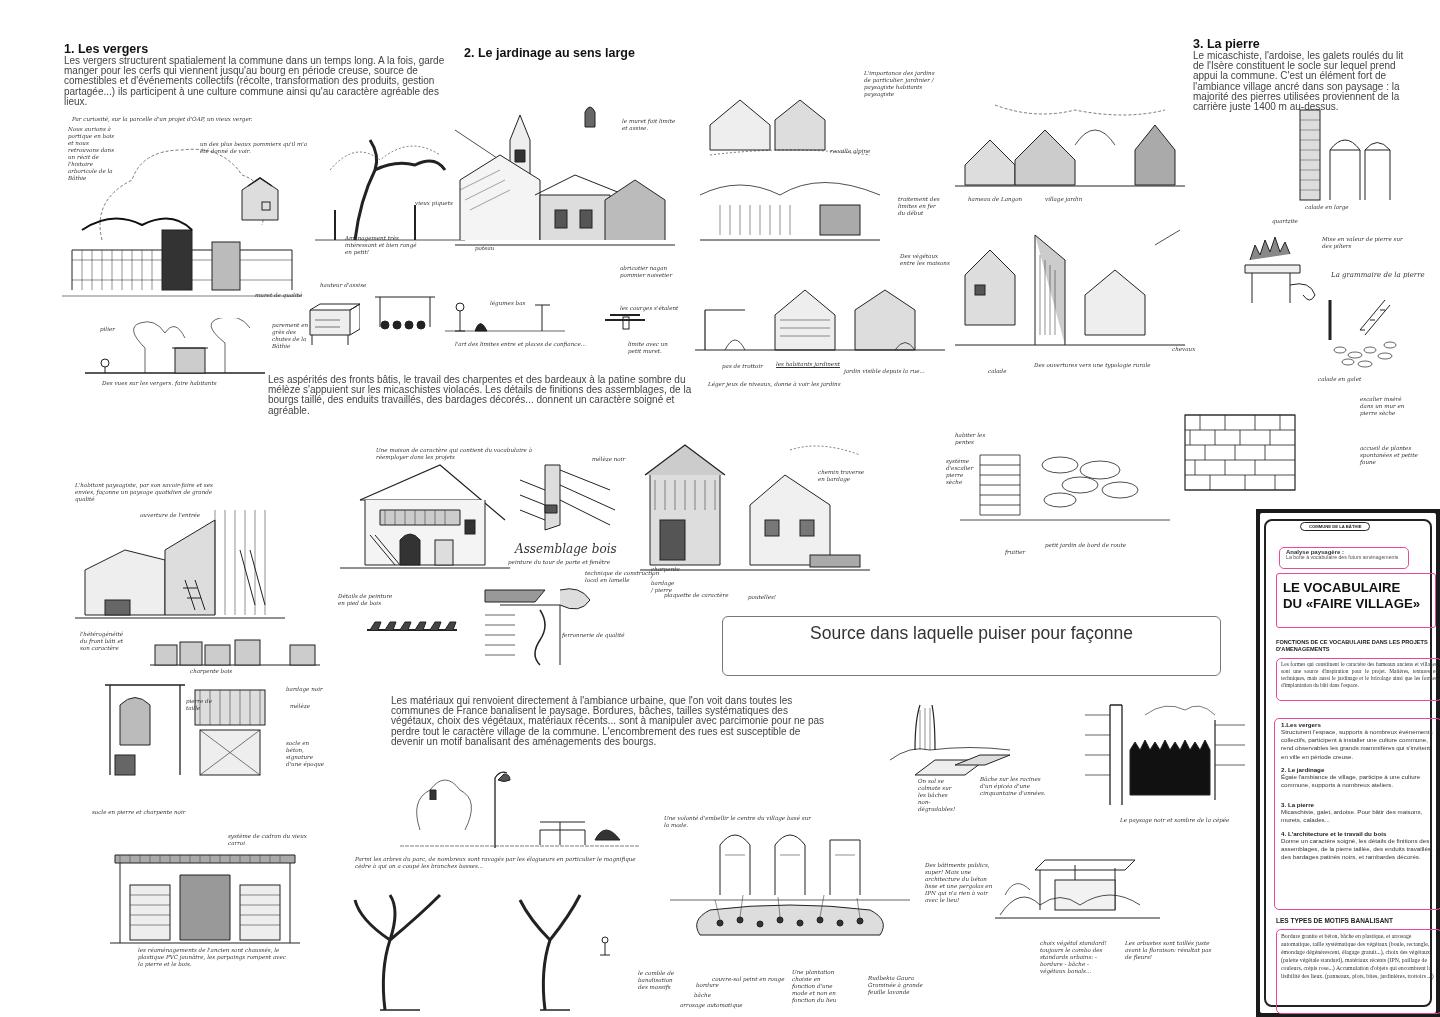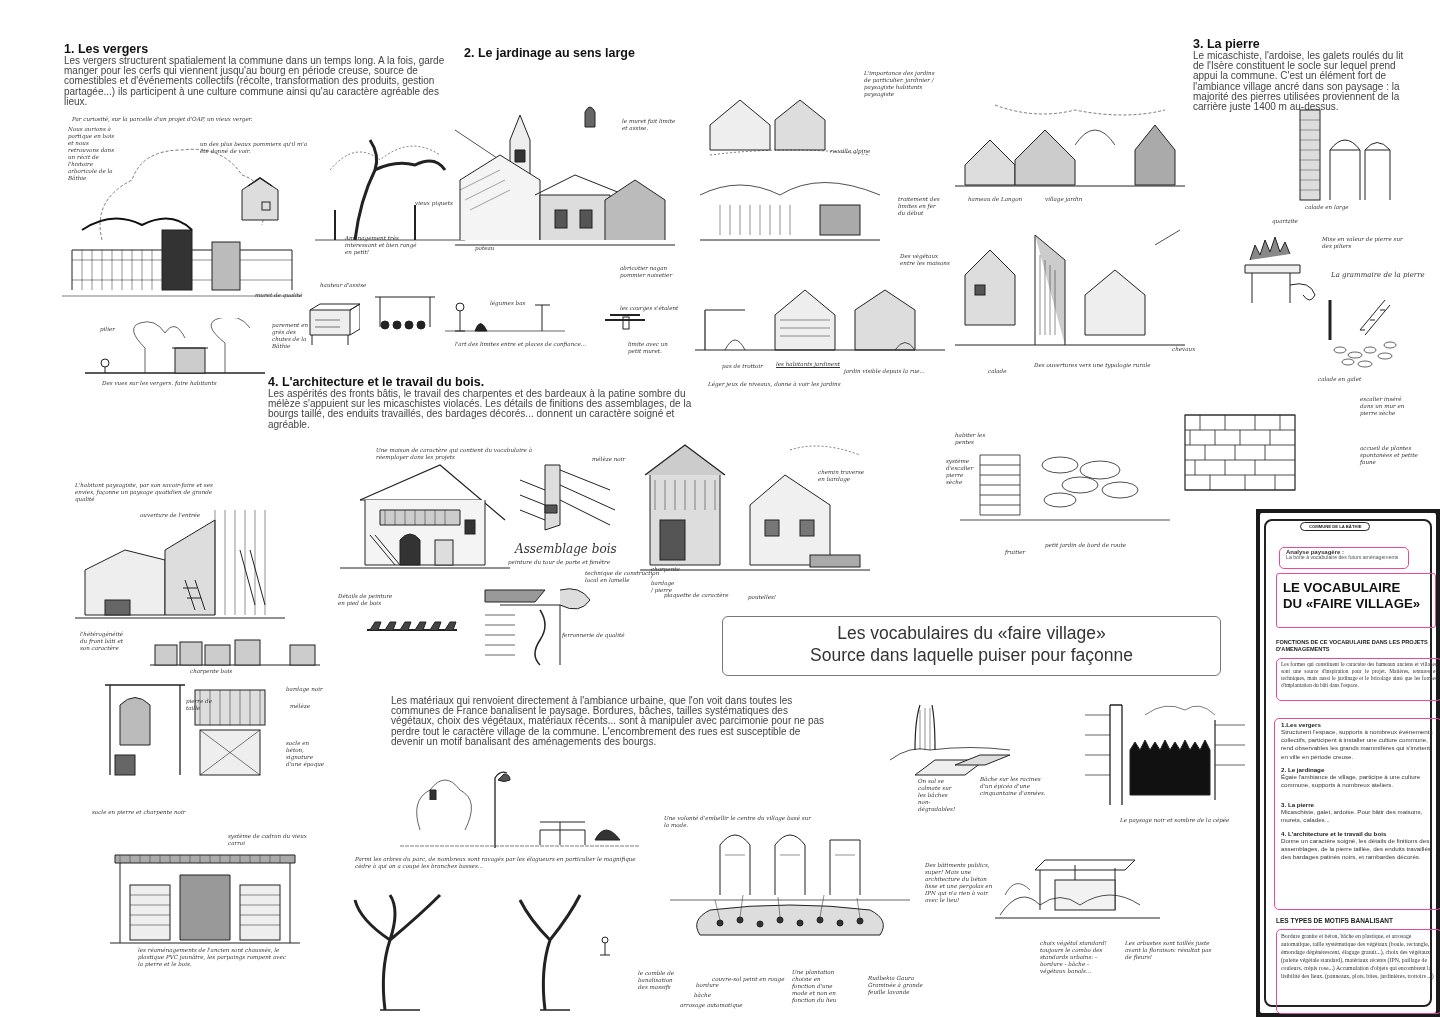--- a/index.html
+++ b/index.html
@@ -51,30 +51,28 @@
 <div class="section" style="left:464px; top:46px; width:240px;">
   <h2>2. Le jardinage au sens large</h2>
 </div>
 
 <div class="section" style="left:1193px; top:37px; width:222px;">
   <h2>3. La pierre</h2>
   <p>Le micaschiste, l'ardoise, les galets roulés du lit de l'Isère constituent le socle sur lequel prend appui la commune. C'est un élément fort de l'ambiance village ancré dans son paysage : la majorité des pierres utilisées proviennent de la carrière juste 1400 m au-dessus.</p>
 </div>
 
 <div class="section" style="left:268px; top:375px; width:432px;">
-  <h2>4. L'architecture et le travail du bois.</h2>
   <p>Les aspérités des fronts bâtis, le travail des charpentes et des bardeaux à la patine sombre du mélèze s'appuient sur les micaschistes violacés. Les détails de finitions des assemblages, de la bourgs taillé, des enduits travaillés, des bardages décorés... donnent un caractère soigné et agréable.</p>
 </div>
 
 <div class="section" style="left:391px; top:696px; width:440px;">
   <p>Les matériaux qui renvoient directement à l'ambiance urbaine, que l'on voit dans toutes les communes de France banalisent le paysage. Bordures, bâches, tailles systématiques des végétaux, choix des végétaux, matériaux récents... sont à manipuler avec parcimonie pour ne pas perdre tout le caractère village de la commune. L'encombrement des rues est susceptible de devenir un motif banalisant des aménagements des bourgs.</p>
 </div>
 
 <div class="center-box">
-  <div>Les vocabulaires du «faire village»</div>
   <div>Source dans laquelle puiser pour façonne</div>
 </div>
 
 <div class="sketch" style="left:62px; top:130px; width:240px; height:170px;">
   <svg viewBox="0 0 240 170" fill="none" stroke="#222" stroke-width="1">
     <path d="M40 110 q-10 -40 30 -60 q10 -30 50 -30 q40 -5 60 25 q30 10 20 50" stroke-width="0.6" stroke-dasharray="3 2"></path>
     <path d="M180 60 l18 -12 l18 12 v30 h-36z" fill="#ddd"></path>
     <path d="M186 56 l12 -8 l12 8" stroke-width="1.5"></path>
     <rect x="200" y="72" width="8" height="8"></rect>
     <path d="M10 120 h220" stroke-width="1.2"></path>

